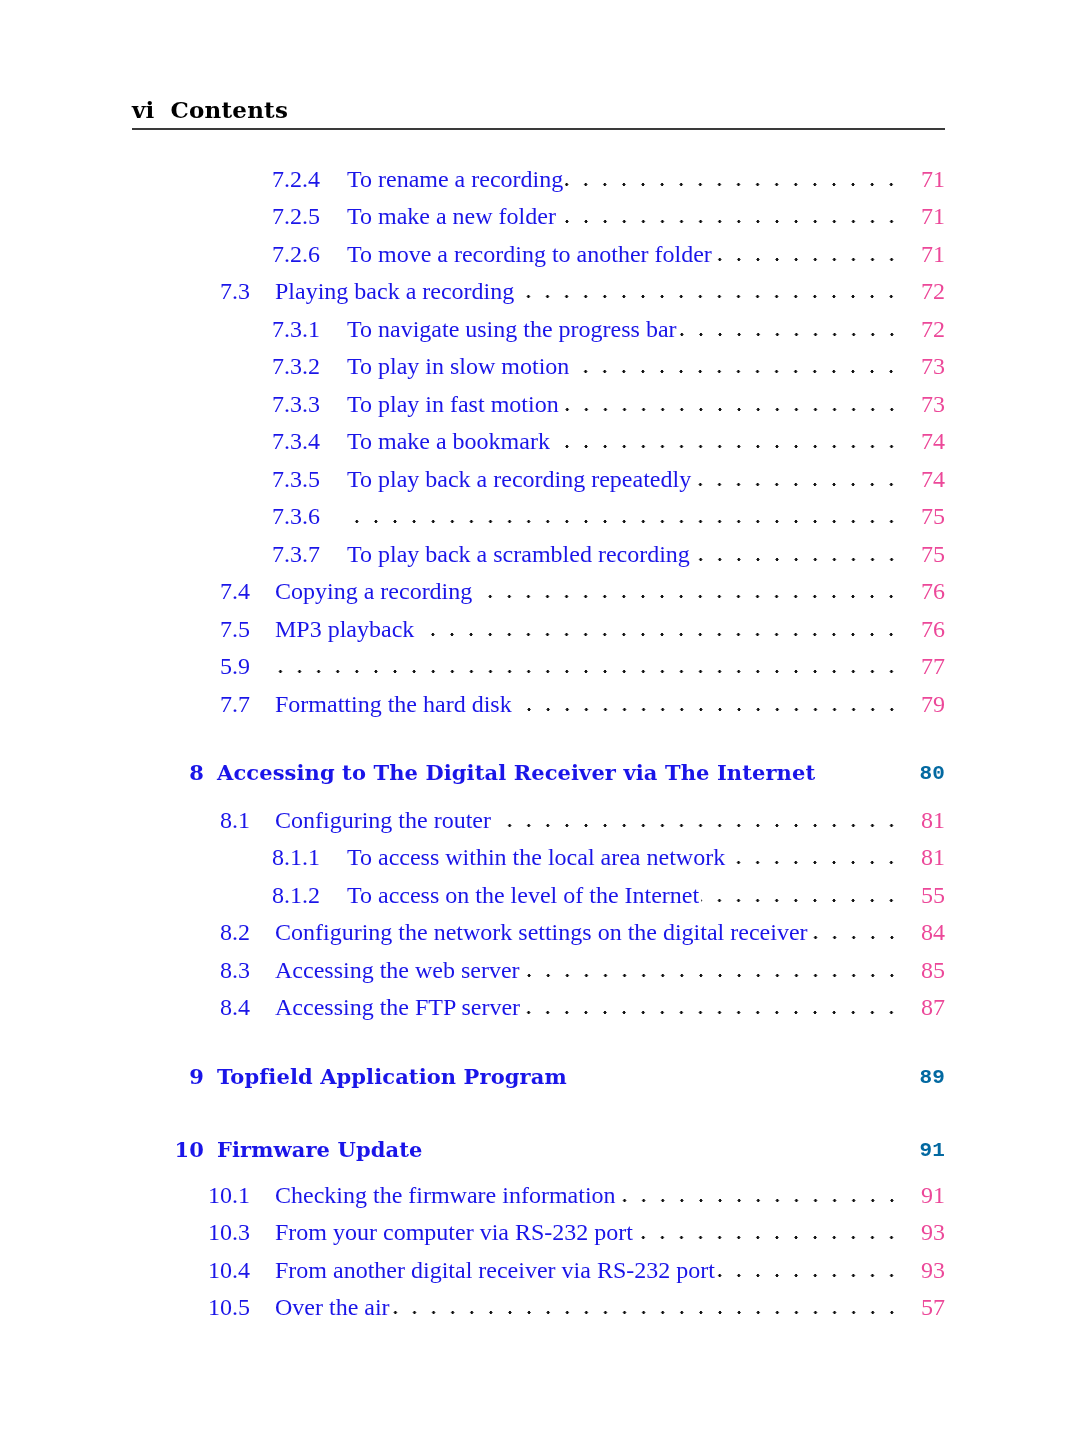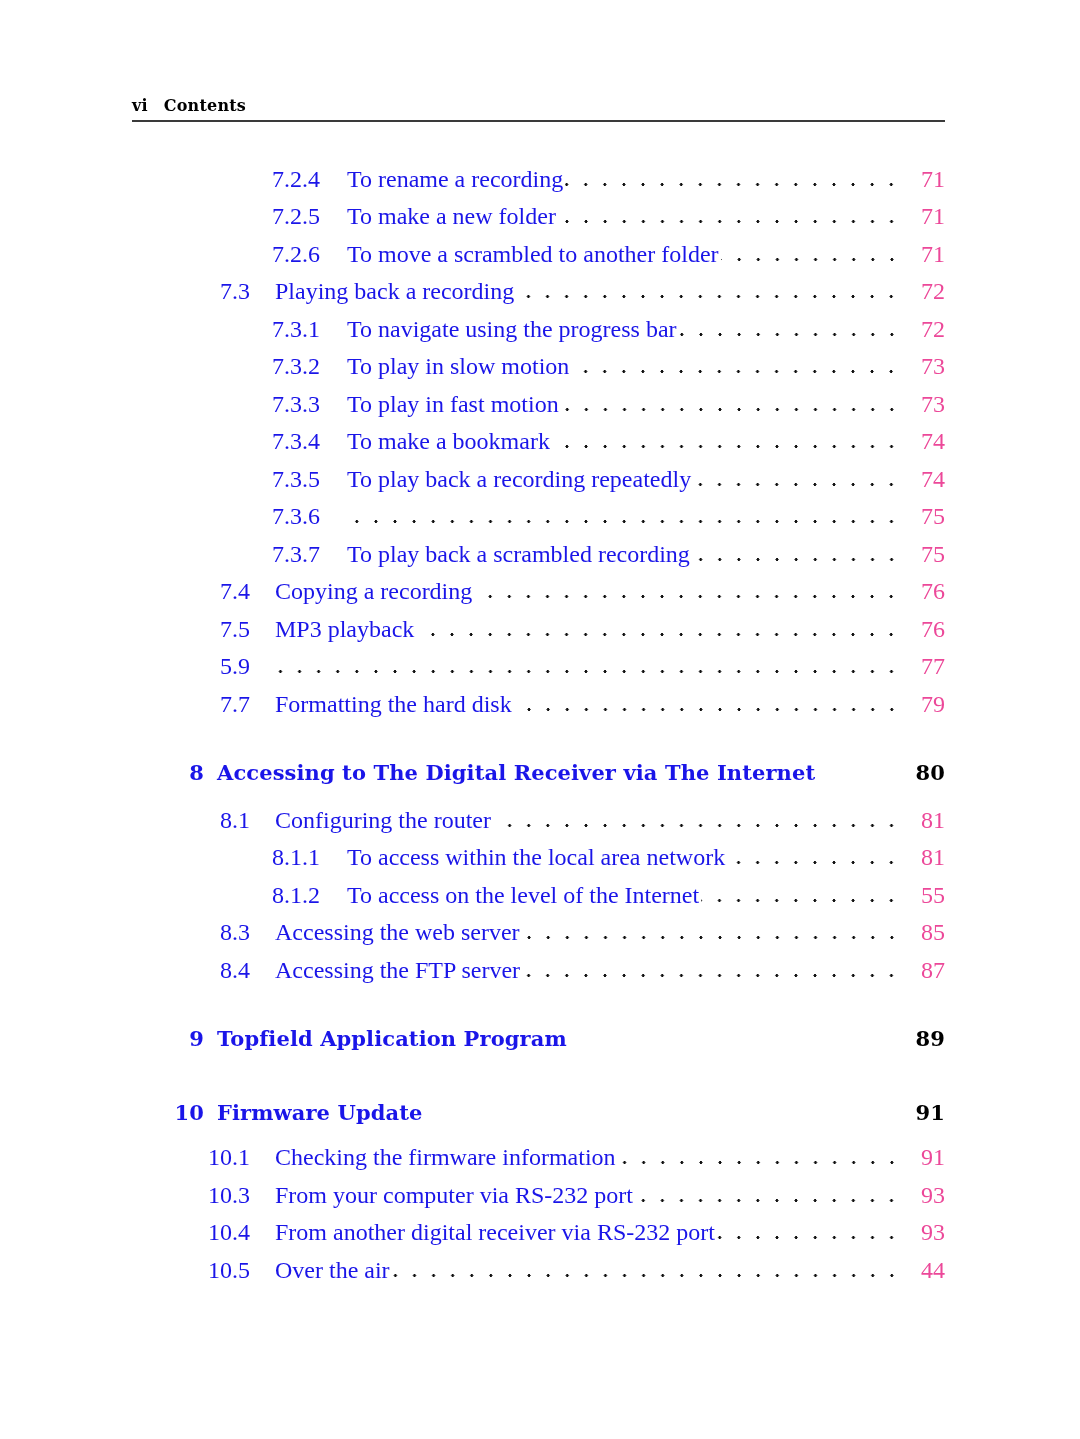--- a/index.html
+++ b/index.html
@@ -19,21 +19,21 @@
   
   .page-header {
     position: absolute;
     left: 132px;
     top: 96px;
     width: 813px;
   }
   .page-header .hdr-line {
     font-family: "DejaVu Serif", "Liberation Serif", serif;
     font-weight: bold;
-    font-size: 16px;
+    font-size: 23px;
     color: #000000;
     white-space: pre;
     letter-spacing: 0.2px;
   }
   .page-header .folio { margin-right: 16px; }
   .page-header .rule {
     margin-top: 5px;
     height: 2px;
     background: #3a3a3a;
     width: 100%;
@@ -106,21 +106,21 @@
 
   
   .lvl1 {
     font-family: "DejaVu Serif", "Liberation Serif", serif;
     font-weight: bold;
     font-size: 21px;
     letter-spacing: 0.1px;
   }
   .lvl1 > .num,
   .lvl1 > .title { color: #1a15e8; }
-  .lvl1 > .pageno { color: #000000; }
+  .lvl1 > .pageno { color: #0369a1; font-family: Liberation Mono, monospace; }
   .lvl1 > .leader::before { background-image: none; }
 
   
   .gap-before { margin-top: 30px; }
   .gap-after  { margin-bottom: 11px; }
   .gap-chap   { margin-top: 36px; margin-bottom: 9px; }
 </style>
 </head>
 <body>
 
@@ -137,21 +137,21 @@
       <span class="pageno">71</span>
     </div>
     <div class="toc-row lvl3">
       <span class="num">7.2.5</span>
       <span class="title">To make a new folder</span>
       <span class="leader"></span>
       <span class="pageno">71</span>
     </div>
     <div class="toc-row lvl3">
       <span class="num">7.2.6</span>
-      <span class="title">To move a scrambled to another folder</span>
+      <span class="title">To move a recording to another folder</span>
       <span class="leader"></span>
       <span class="pageno">71</span>
     </div>
     <div class="toc-row lvl2">
       <span class="num">7.3</span>
       <span class="title">Playing back a recording</span>
       <span class="leader"></span>
       <span class="pageno">72</span>
     </div>
     <div class="toc-row lvl3">
@@ -236,20 +236,26 @@
       <span class="leader"></span>
       <span class="pageno">81</span>
     </div>
     <div class="toc-row lvl3">
       <span class="num">8.1.2</span>
       <span class="title">To access on the level of the Internet</span>
       <span class="leader"></span>
       <span class="pageno">55</span>
     </div>
     <div class="toc-row lvl2">
+      <span class="num">8.2</span>
+      <span class="title">Configuring the network settings on the digital receiver</span>
+      <span class="leader"></span>
+      <span class="pageno">84</span>
+    </div>
+    <div class="toc-row lvl2">
       <span class="num">8.3</span>
       <span class="title">Accessing the web server</span>
       <span class="leader"></span>
       <span class="pageno">85</span>
     </div>
     <div class="toc-row lvl2">
       <span class="num">8.4</span>
       <span class="title">Accessing the FTP server</span>
       <span class="leader"></span>
       <span class="pageno">87</span>
@@ -281,15 +287,15 @@
     <div class="toc-row lvl2">
       <span class="num">10.4</span>
       <span class="title">From another digital receiver via RS-232 port</span>
       <span class="leader"></span>
       <span class="pageno">93</span>
     </div>
     <div class="toc-row lvl2">
       <span class="num">10.5</span>
       <span class="title">Over the air</span>
       <span class="leader"></span>
-      <span class="pageno">44</span>
+      <span class="pageno">57</span>
     </div>
   </div>
 
 </body></html>

